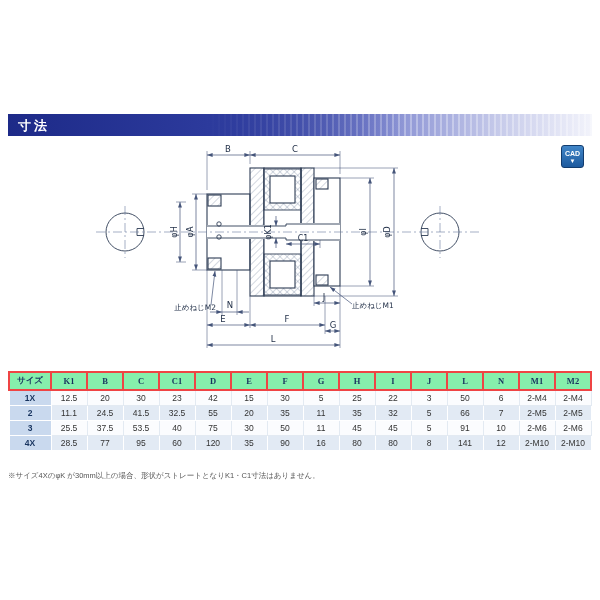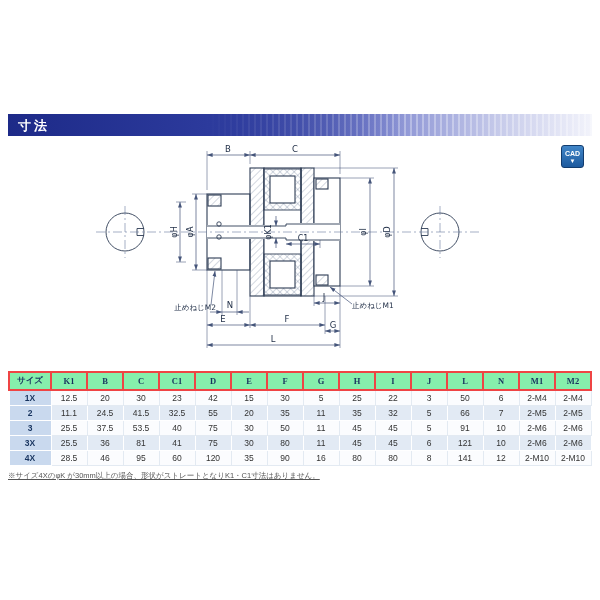--- a/index.html
+++ b/index.html
@@ -67,21 +67,21 @@
   .dim-table tbody th {
     background:#c9d9ee; color:#17335e; font-weight:bold;
     border:1px solid #ffffff;
     text-align:center;
   }
   .dim-table tbody td {
     background:#fbfcfe; color:#333333; border:1px solid #e3eaf2;
   }
   .dim-table tbody tr:nth-child(even) td { background:#e2eaf4; border-color:#ffffff; }
   .footnote {
-    position:absolute; left:8px; top:471px; font-size:7.5px; color:#555;text-decoration:underline;
+    position:absolute; left:8px; top:471px; font-size:7.5px; color:#555;
   }
 </style>
 </head>
 <body>
 
 <div class="page">
 
   <div class="section-header">
     <div class="header-stripes"></div>
     <div class="header-cover"></div>
@@ -307,41 +307,23 @@
           <td>11</td>
           <td>45</td>
           <td>45</td>
           <td>5</td>
           <td>91</td>
           <td>10</td>
           <td>2-M6</td>
           <td>2-M6</td>
         </tr>
         <tr>
-          <th>3X</th>
-          <td>25.5</td>
-          <td>36</td>
-          <td>81</td>
-          <td>41</td>
-          <td>75</td>
-          <td>30</td>
-          <td>80</td>
-          <td>11</td>
-          <td>45</td>
-          <td>45</td>
-          <td>6</td>
-          <td>121</td>
-          <td>10</td>
-          <td>2-M6</td>
-          <td>2-M6</td>
-        </tr>
-        <tr>
           <th>4X</th>
           <td>28.5</td>
-          <td>46</td>
+          <td>77</td>
           <td>95</td>
           <td>60</td>
           <td>120</td>
           <td>35</td>
           <td>90</td>
           <td>16</td>
           <td>80</td>
           <td>80</td>
           <td>8</td>
           <td>141</td>

